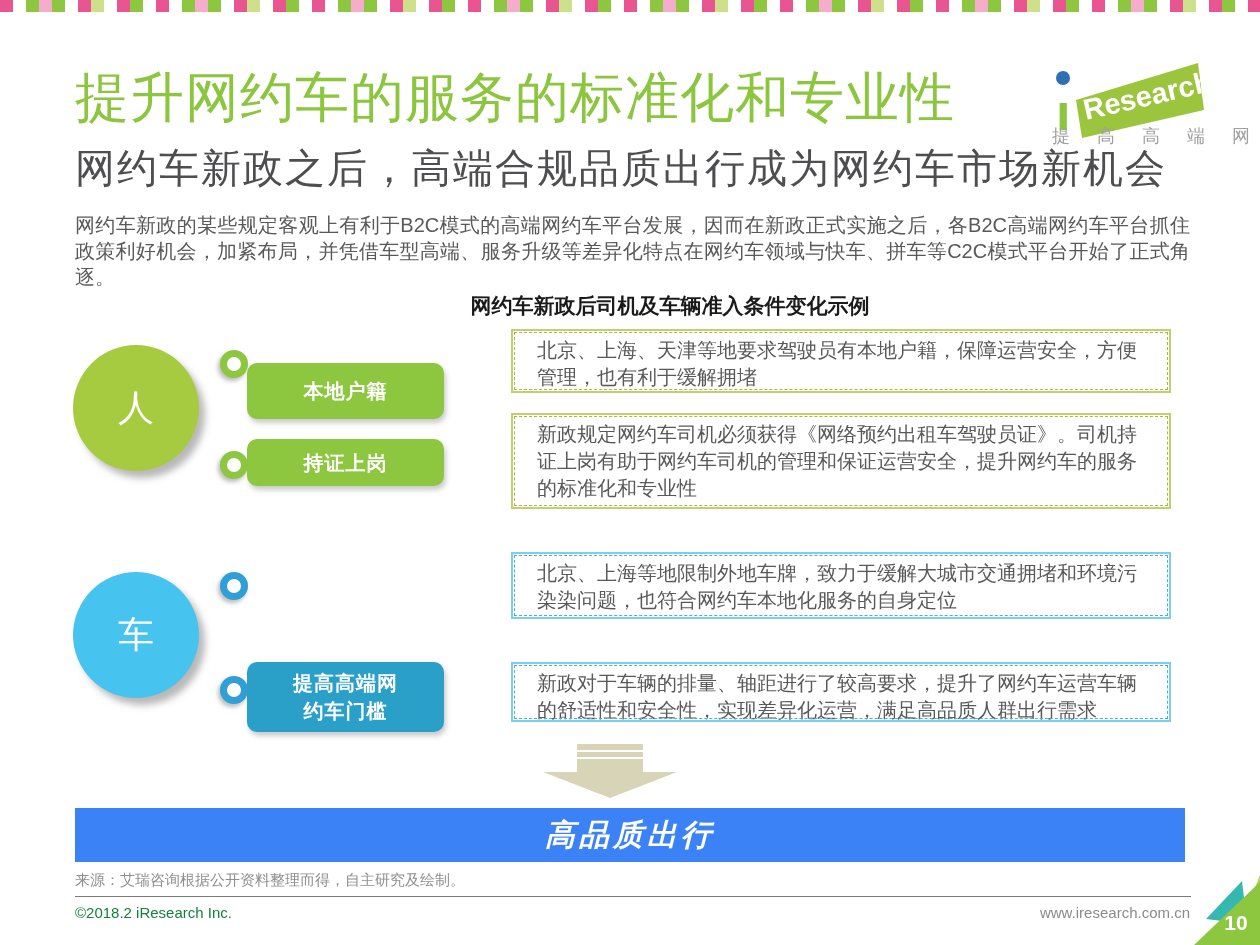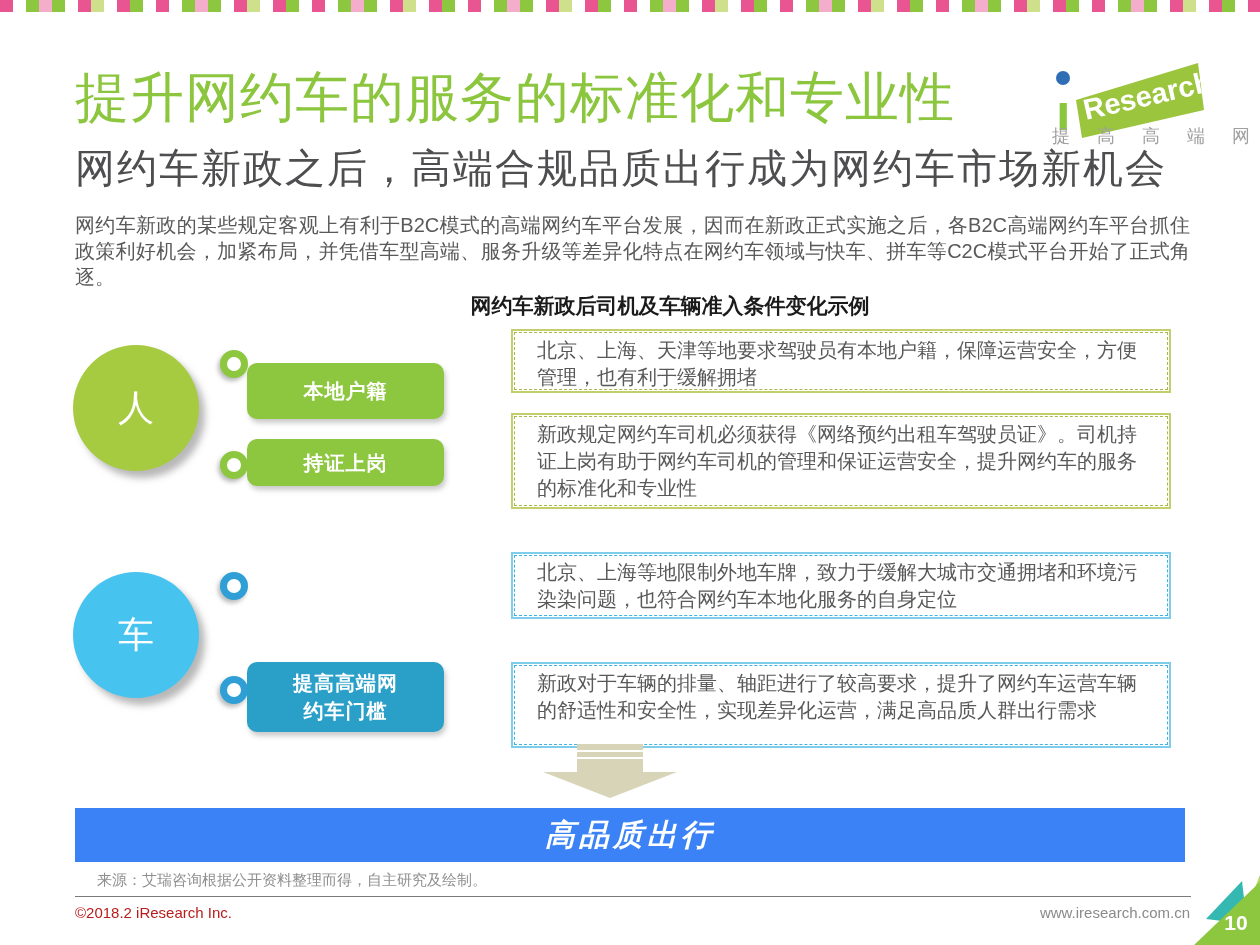--- a/index.html
+++ b/index.html
@@ -60,24 +60,24 @@
     background:linear-gradient(to bottom, #d8d4b8 0 6px, #ffffff 6px 8px,
       #d8d4b8 8px 13px, #ffffff 13px 15px, #d8d4b8 15px 100%); }
   .arrow-head { position:absolute; left:543px; top:772px; width:0; height:0;
     border-left:67px solid transparent; border-right:67px solid transparent;
     border-top:26px solid #d8d4b8; }
 
   .banner { position:absolute; left:75px; top:808px; width:1110px; height:54px;
     background:#3b82f6; display:flex; align-items:center; justify-content:center;
     color:#fff; font-size:30px; font-weight:700; font-style:italic; letter-spacing:4px; }
 
-  .source { position:absolute; left:75px; top:871px; font-size:15px; color:#8f8f8f;margin-left:22px; }
+  .source { position:absolute; left:75px; top:871px; font-size:15px; color:#8f8f8f; }
   .footer-line { position:absolute; left:75px; top:896px; width:1116px;
     border-top:1px solid #7a7a7a; }
-  .copyright { position:absolute; left:75px; top:904px; font-size:15px; color:#b91c1c; }
+  .copyright { position:absolute; left:75px; top:904px; font-size:15px; color:#15803d; }
   .website { position:absolute; right:70px; top:904px; font-size:15px; color:#8a8a8a; }
   .corner { position:absolute; left:1188px; top:873px; }
 </style>
 </head>
 <body>
 
 <div class="page">
 
   <div class="top-band"></div>
 
@@ -107,26 +107,26 @@
 
   <div class="ring ring-green" style="left:220px; top:451px;"></div>
   <div class="btn btn-green" style="top:439px; height:47px;">持证上岗</div>
   <div class="note note-green" style="top:413px; height:96px;">新政规定网约车司机必须获得《网络预约出租车驾驶员证》。司机持证上岗有助于网约车司机的管理和保证运营安全，提升网约车的服务的标准化和专业性</div>
 
   <div class="big-circle circle-car">
     <span>车</span>
   </div>
 
   <div class="ring ring-blue" style="left:220px; top:572px;"></div>
-  <div class="note note-blue" style="top:552px; height:67px;font-family:Liberation Mono, monospace;">北京、上海等地限制外地车牌，致力于缓解大城市交通拥堵和环境污染染问题，也符合网约车本地化服务的自身定位</div>
+  <div class="note note-blue" style="top:552px; height:67px;">北京、上海等地限制外地车牌，致力于缓解大城市交通拥堵和环境污染染问题，也符合网约车本地化服务的自身定位</div>
 
   <div class="ring ring-blue" style="left:220px; top:676px;"></div>
   <div class="btn btn-blue" style="top:662px; height:70px;">提高高端网
 约车门槛</div>
-  <div class="note note-blue" style="top:662px; height:86px;">新政对于车辆的排量、轴距进行了较高要求，提升了网约车运营车辆的舒适性和安全性，实现差异化运营，满足高品质人群出行需求</div>
+  <div class="note note-blue" style="top:662px; height:60px;">新政对于车辆的排量、轴距进行了较高要求，提升了网约车运营车辆的舒适性和安全性，实现差异化运营，满足高品质人群出行需求</div>
 
   <div class="arrow-stem"></div>
   <div class="arrow-head"></div>
 
   <div class="banner">
     <span>高品质出行</span>
   </div>
 
   <div class="source">来源：艾瑞咨询根据公开资料整理而得，自主研究及绘制。</div>
   <div class="footer-line"></div>

